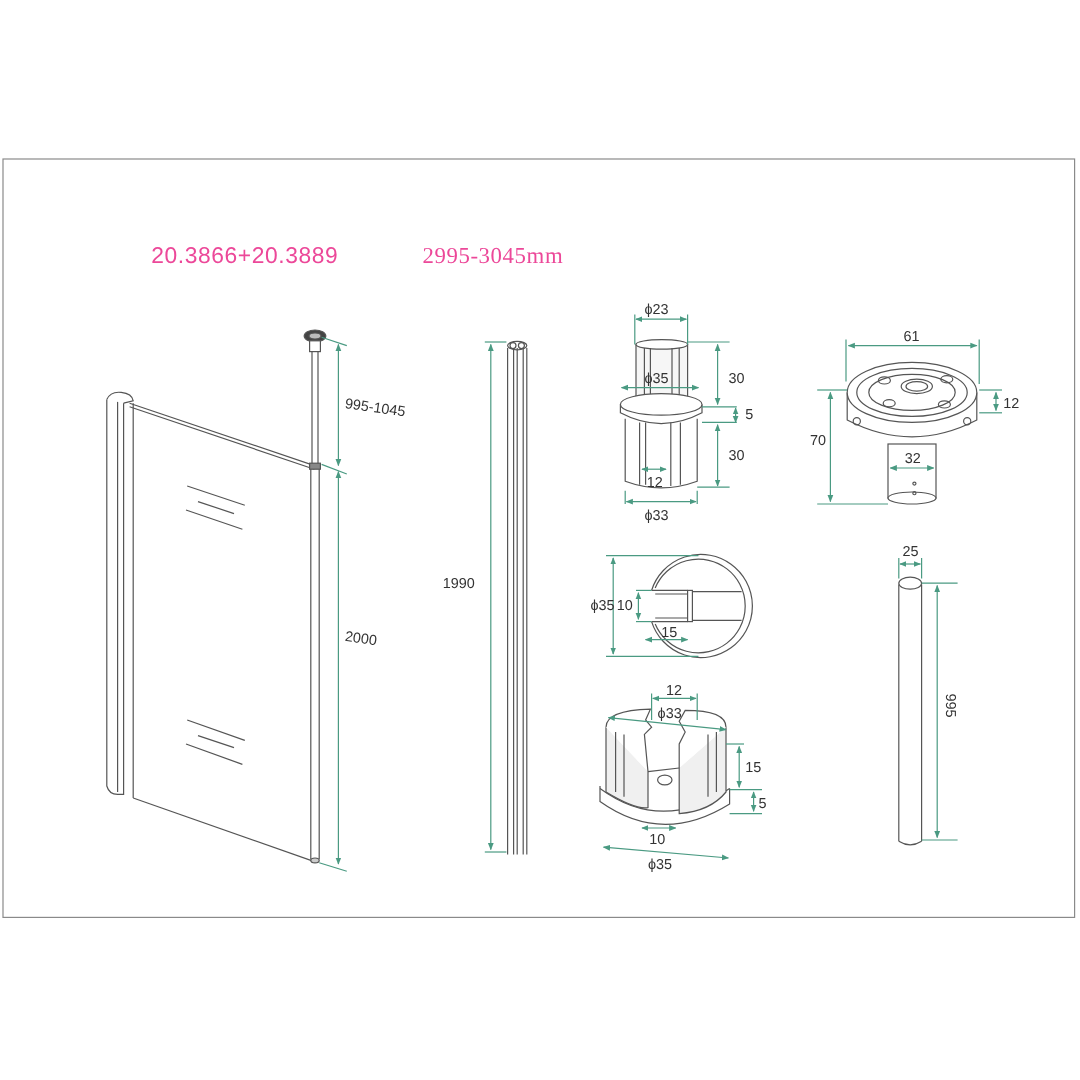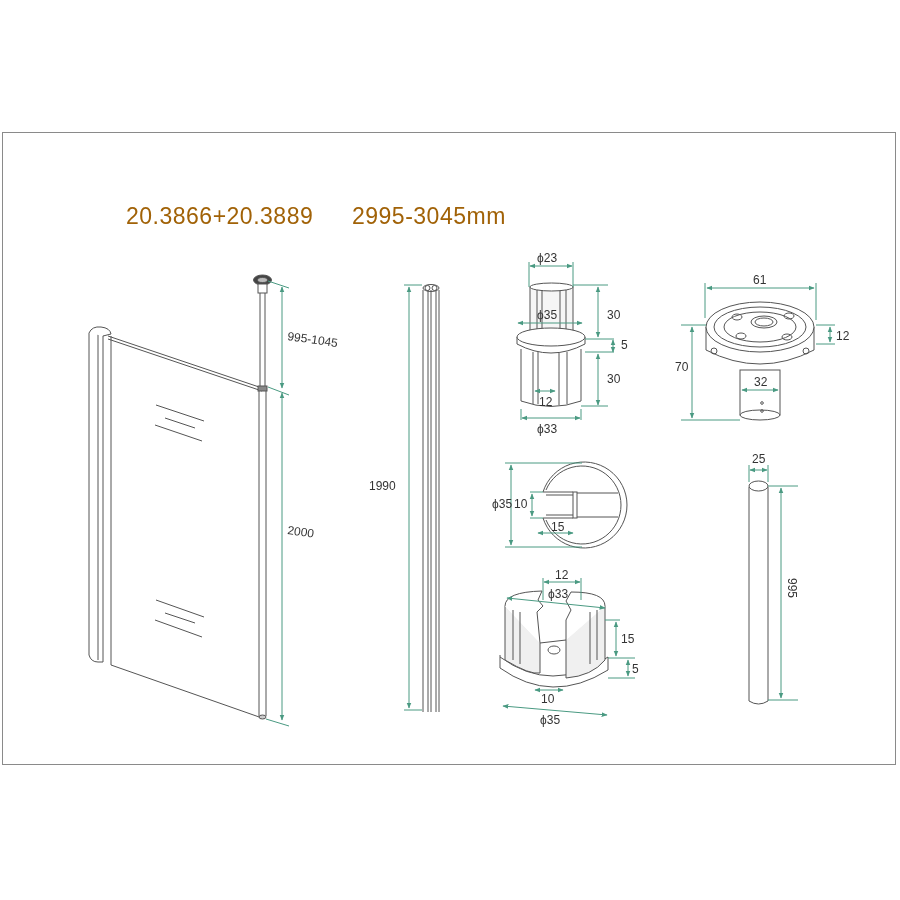--- a/index.html
+++ b/index.html
@@ -1,22 +1,22 @@
 <!DOCTYPE html>
 <html><head>
 <meta charset="utf-8">
 <style>
   html, body { margin: 0; padding: 0; background: #ffffff; }
   body { width: 900px; height: 900px; position: relative; overflow: hidden;
          font-family: "Liberation Sans", sans-serif; }
   .frame { position: absolute; left: 2px; top: 132px; width: 894px; height: 633px;
            border: 1.5px solid #8a8a8a; box-sizing: border-box; }
-  .title { position: absolute; top: 203px; font-size: 23px; color: #a16207; letter-spacing: 0.5px; }
+  .title { position: absolute; top: 203px; font-size: 19px; color: #ec4899; letter-spacing: 0.5px; }
   #title-left { left: 126px; }
-  #title-right { left: 352px; }
+  #title-right { left: 352px; font-family: Liberation Serif, serif; }
   svg.drawing { position: absolute; left: 0; top: 0; }
   .lbl { font-family: "Liberation Sans", sans-serif; font-size: 12px; fill: #333; }
 </style>
 </head>
 <body>
 
 <div class="frame"></div>
 
 <div class="title" id="title-left">20.3866+20.3889</div>
 <div class="title" id="title-right">2995-3045mm</div>

